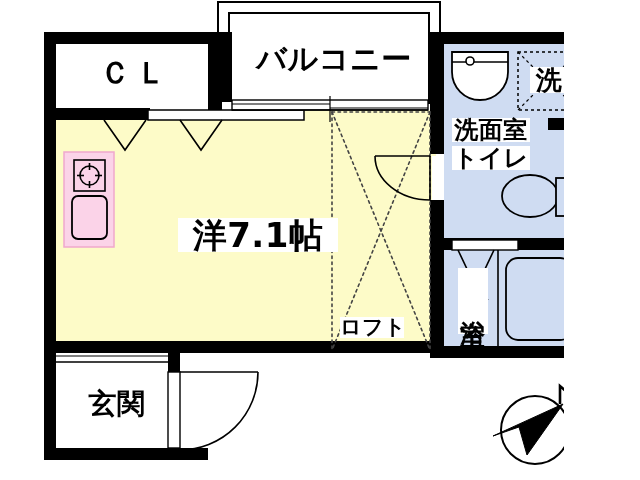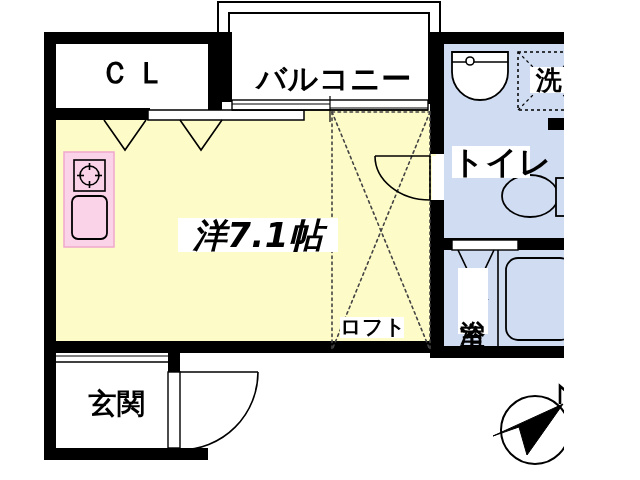--- a/index.html
+++ b/index.html
@@ -195,27 +195,28 @@
     <g>
       <circle cx="535" cy="430" r="34" fill="#ffffff" stroke="#000000" stroke-width="2"></circle>
       <path d="M 563 404 L 527 455 L 519 427 L 493 436 Z" fill="#000000" stroke="#000000" stroke-width="1"></path>
       <path d="M 560 404 L 560 386 L 576 400 L 576 382" fill="none" stroke="#000000" stroke-width="2.6" stroke-linejoin="miter" stroke-linecap="butt"></path>
     </g>
 
   </svg>
 
   <div class="lbl" style="left:100px; top:58px; width:72px; font-size:30px; letter-spacing:6px;">ＣＬ</div>
 
-  <div class="lbl" style="left:246px; top:44px; width:176px; font-size:30px;margin-top:20px;">バルコニー</div>
-
-  <div class="lbl" style="left:178px; top:218px; width:160px; font-size:34px;font-style:italic;">洋7.1帖</div>
+  <div class="lbl" style="left:246px; top:44px; width:176px; font-size:30px;">バルコニー</div>
+
+  <div class="lbl" style="left:178px; top:218px; width:160px; font-size:34px;">洋7.1帖</div>
 
   <div class="lbl" style="left:340px; top:317px; width:64px; font-size:21px;">ロフト</div>
 
-  <div class="lbl" style="left:452px; top:146px; width:78px; font-size:32px;">トイレ</div>
+  <div class="lbl" style="left:452px; top:118px; width:78px; font-size:24px;">洗面室</div>
+  <div class="lbl" style="left:452px; top:146px; width:78px; font-size:24px;">トイレ</div>
 
   <div class="lbl" style="left:530px; top:67px; width:38px; font-size:26px;">洗</div>
 
   <div class="lbl" style="left:458px; top:268px; width:30px; font-size:25px; line-height:1.25;
               writing-mode:vertical-rl; text-orientation:upright; height:66px;">浴室</div>
 
   <div class="lbl" style="left:84px; top:390px; width:66px; font-size:28px;text-align:center;">玄関</div>
 
 </div>
 

